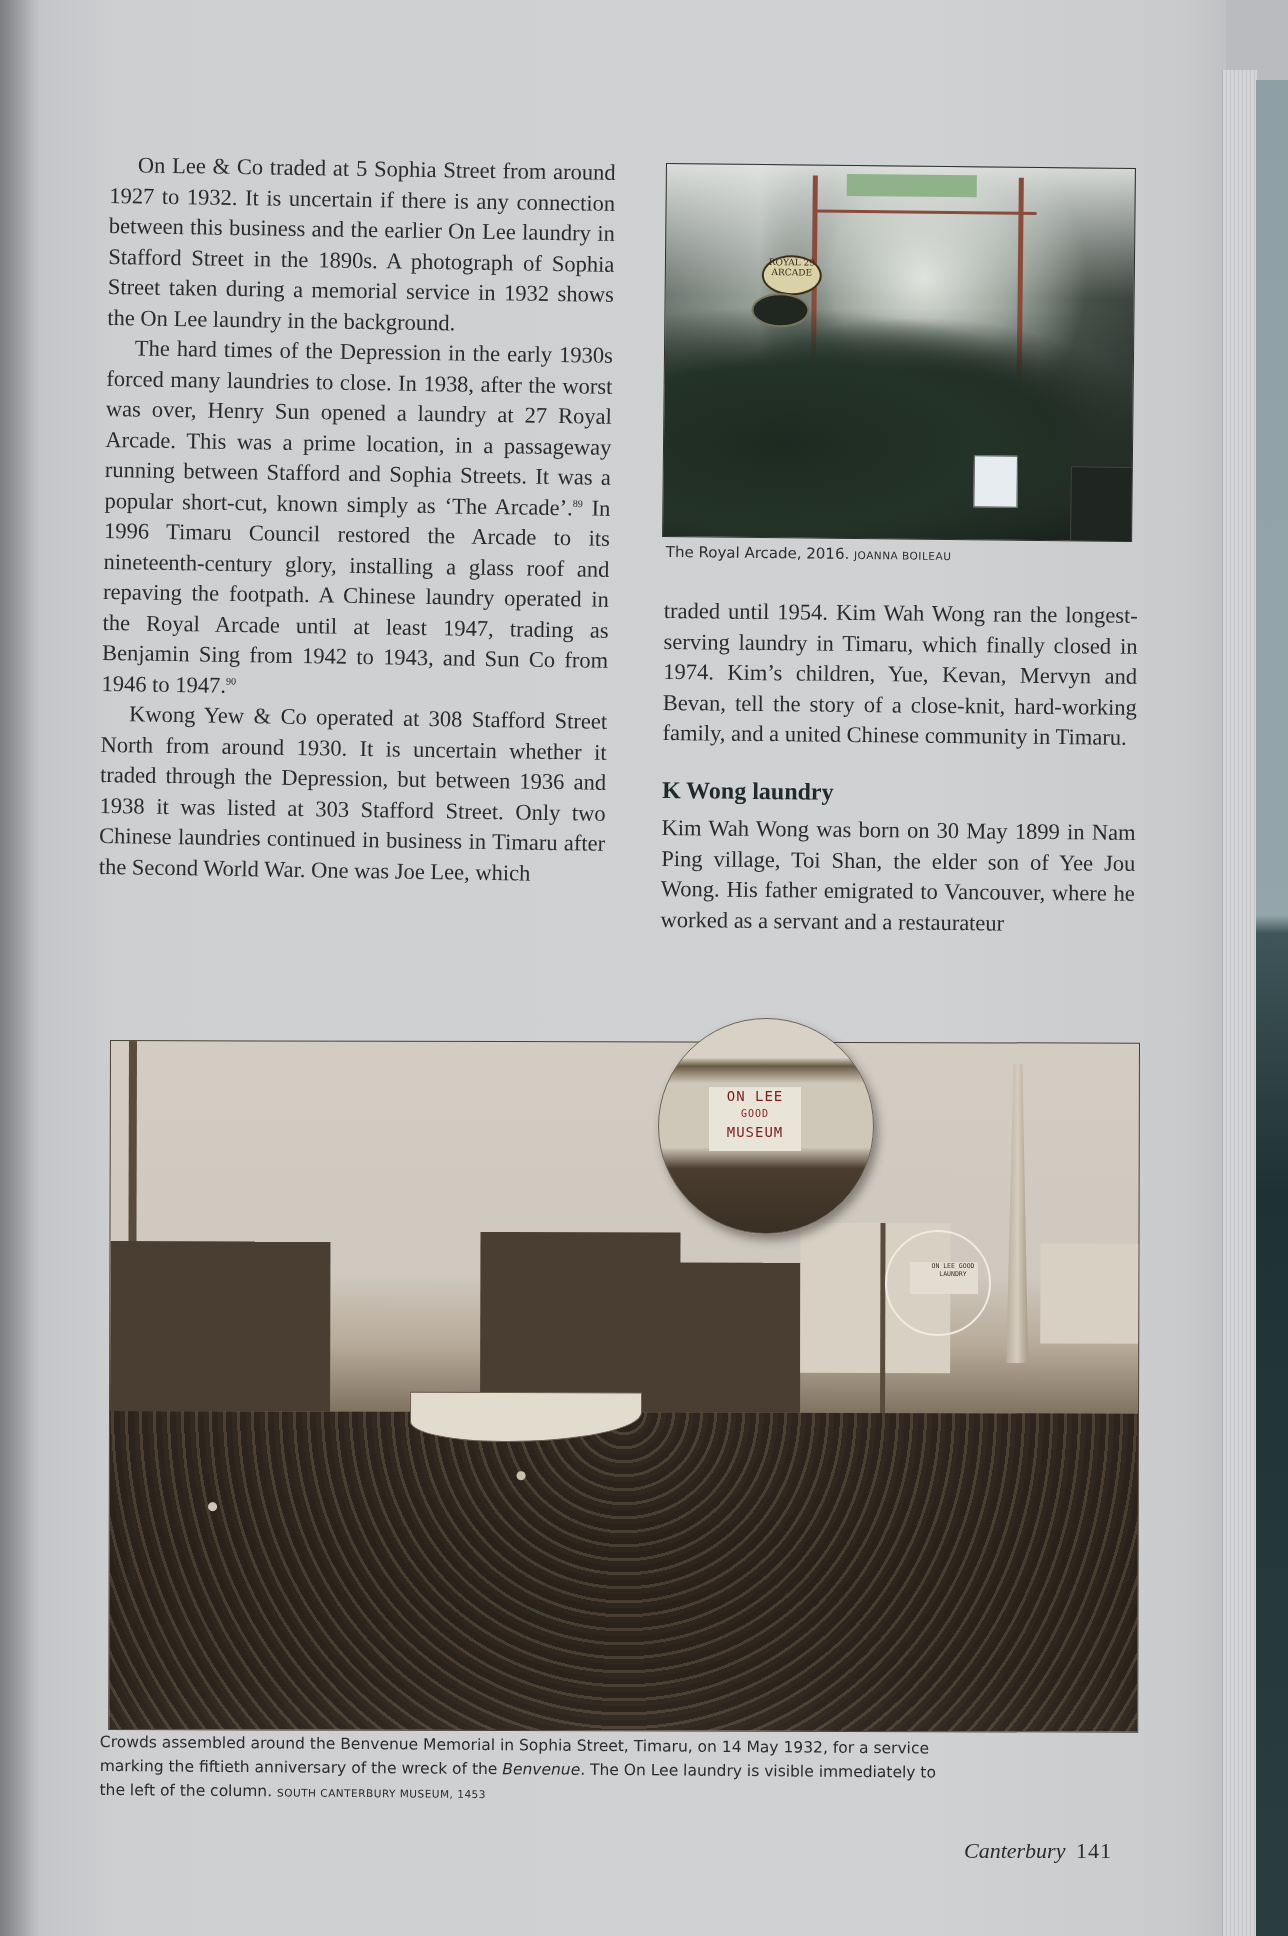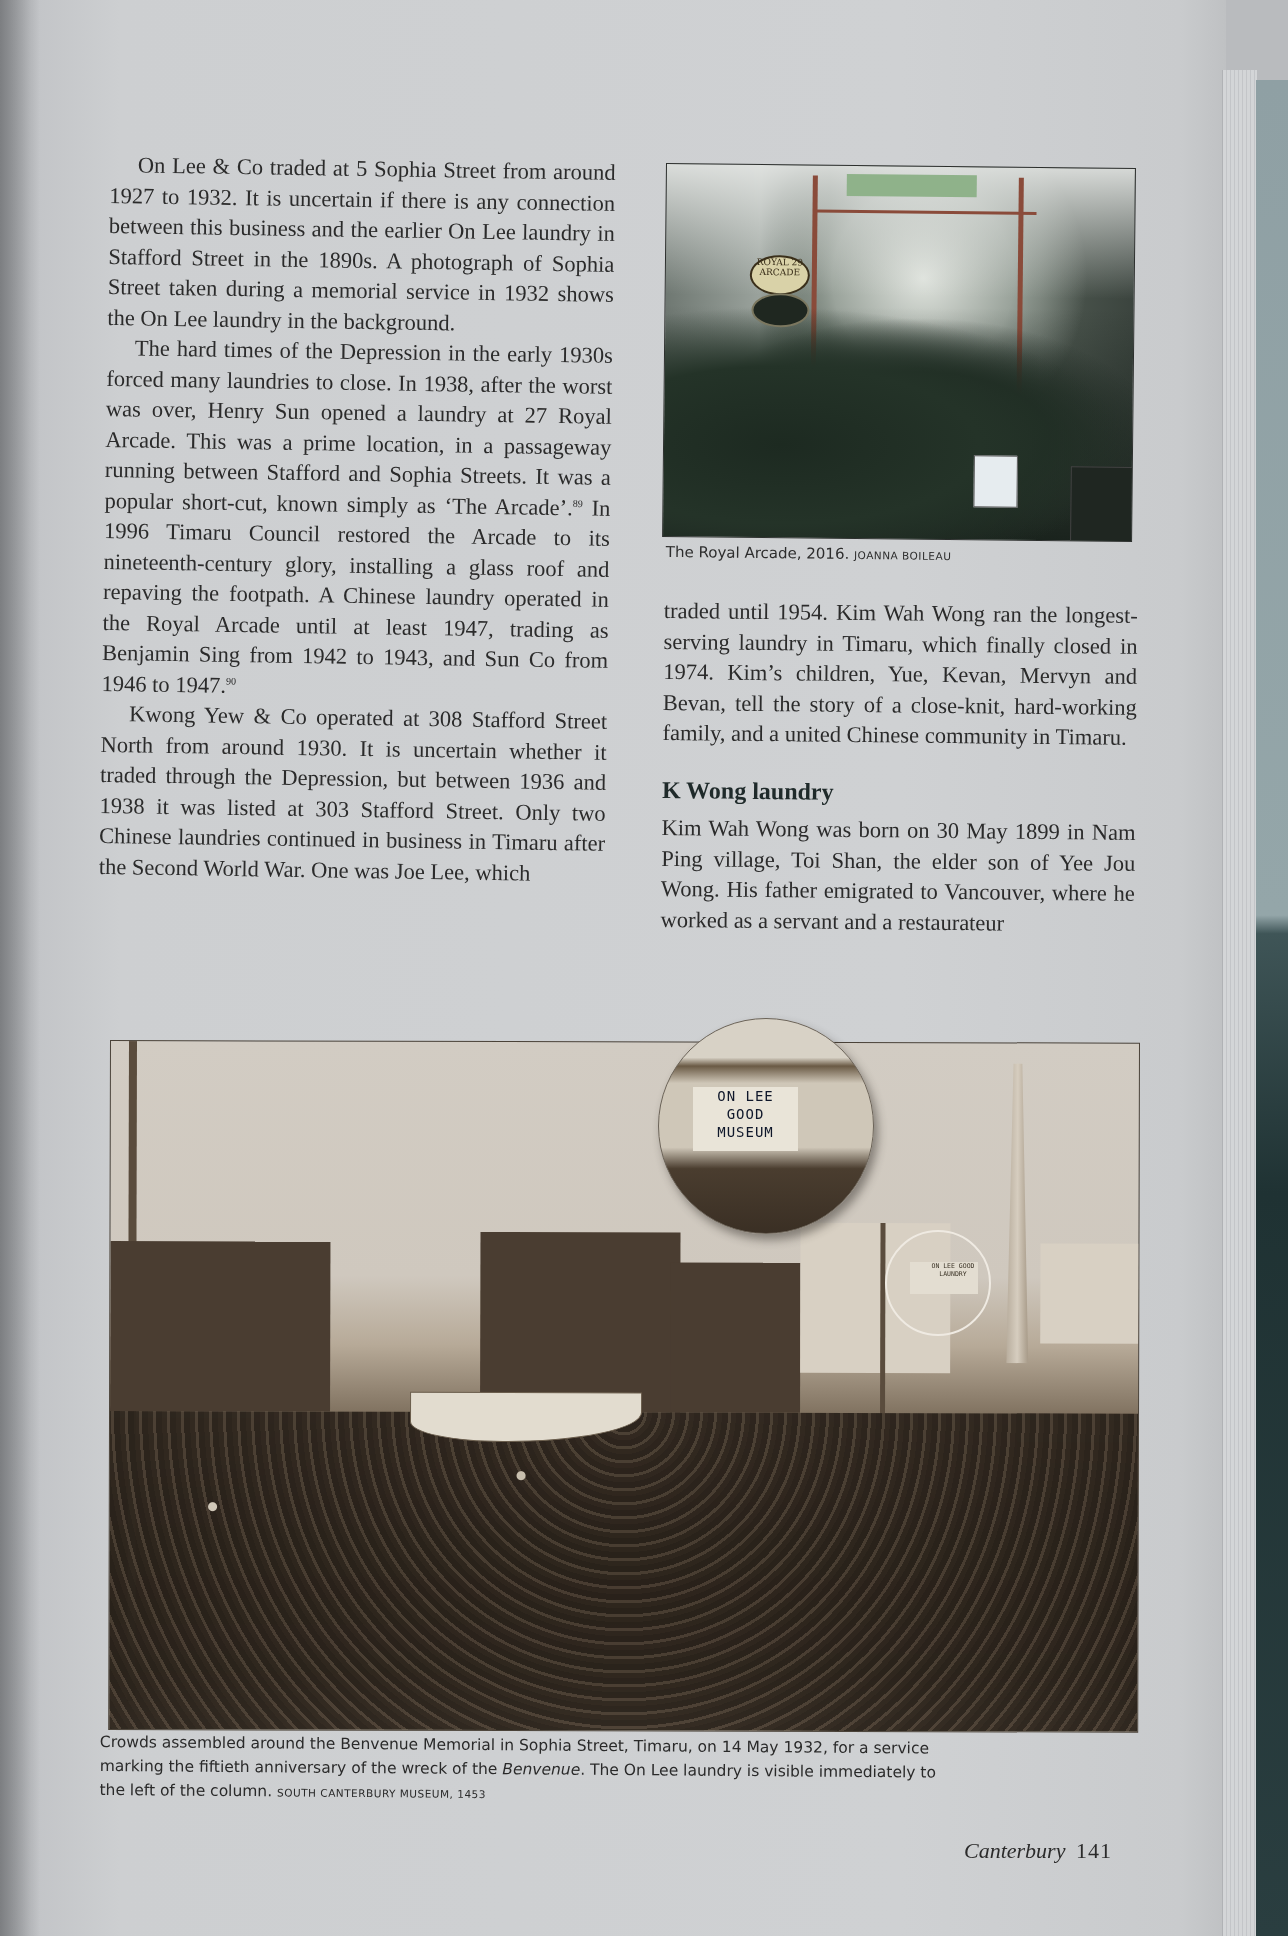--- a/index.html
+++ b/index.html
@@ -53,21 +53,21 @@
   }
   .photo-arcade .trees { position:absolute; left:0; bottom:0; width:100%; height:62%;
     background:radial-gradient(ellipse at 25% 60%,#1d2a21 0,#243328 40%,rgba(0,0,0,0) 70%),
                radial-gradient(ellipse at 55% 55%,#223126 0,#1e2a22 35%,rgba(0,0,0,0) 65%),
                linear-gradient(180deg,rgba(0,0,0,0),#1a231d); }
   .photo-arcade .post { position:absolute; top:10px; width:5px; height:330px; background:#8a4b3a; }
   .photo-arcade .beam { position:absolute; top:44px; left:150px; width:220px; height:3px; background:#8a4b3a; }
   .photo-arcade .banner { position:absolute; left:180px; top:8px; width:130px; height:22px; background:#8fb28a; }
   .photo-arcade .sign-oval { position:absolute; border-radius:50%; font-size:9px; text-align:center;
     font-family:"DejaVu Serif", serif; line-height:10px; }
-  .sign1 { left:84px; top:90px; width:56px; height:36px; background:#d9d2a8; color:#3a2f1a; border:2px solid #3a2f1a; }
+  .sign1 { left:96px; top:90px; width:56px; height:36px; background:#d9d2a8; color:#3a2f1a; border:2px solid #3a2f1a; }
   .sign2 { left:86px; top:128px; width:54px; height:30px; background:#1f2720; color:#c9c9b0; border:2px solid #7b775f; }
   .board { position:absolute; left:310px; top:288px; width:42px; height:50px; background:#e6ecef; border:1px solid #555; }
   .chalk { position:absolute; left:407px; top:298px; width:62px; height:80px; background:#1f2621; border:1px solid #444; }
 
   .caption-arcade {
     position:absolute; left:666px; top:543px; color:#2d2d2d;
     font-family:"DejaVu Sans", sans-serif; font-size:15px; transform:rotate(0.6deg); transform-origin:left top;
   }
   .credit { font-size:10.5px; letter-spacing:.5px; text-transform:uppercase; }
 
@@ -92,25 +92,25 @@
     opacity:.95; }
   .boat { position:absolute; left:300px; top:350px; width:230px; height:48px;
     background:#e2dccf; border-radius:0 0 60% 40%; border:1px solid #6a5d4c; }
   .inset-circle {
     position:absolute; left:658px; top:1018px; width:214px; height:214px; border-radius:50%;
     background:
       linear-gradient(180deg,#d8d2c6 0,#d8d2c6 18%,#6a5a45 22%,#cfc7b8 30%,#cfc7b8 60%,#4a3d2f 70%,#3a2f24 100%);
     box-shadow:4px 6px 10px rgba(40,35,30,.45); border:1px solid #6b6358; overflow:hidden;
   }
   .inset-sign {
-    position:absolute; left:34px; top:68px; width:105px; height:64px; background:#e9e4d8;
-    color:#0f172a; font-family:"DejaVu Sans Mono", monospace; text-align:center;
+    position:absolute; left:50px; top:68px; width:92px; height:64px; background:#e9e4d8;
+    color:#7f1d1d; font-family:"DejaVu Sans Mono", monospace; text-align:center;
     font-size:14px; line-height:18px; letter-spacing:1px;
   }
-  .inset-sign .small { font-size:14px; }
+  .inset-sign .small { font-size:10px; }
   .ring { position:absolute; left:885px; top:1230px; width:102px; height:102px; border-radius:50%;
     border:2px solid #efeae2; }
   .ring-sign { position:absolute; left:910px; top:1262px; width:50px; height:32px; background:#e3ddd1;
     font-family:"DejaVu Sans Mono", monospace; font-size:6.5px; line-height:8px; text-align:center; color:#3b3326;padding-left:18px; }
 
   .caption-crowd {
     position:absolute; left:100px; top:1730px; width:860px; color:#2a2a2a;
     font-family:"DejaVu Sans", sans-serif; font-size:15.5px; line-height:24px;
     transform:rotate(0.45deg); transform-origin:left top;
   }

